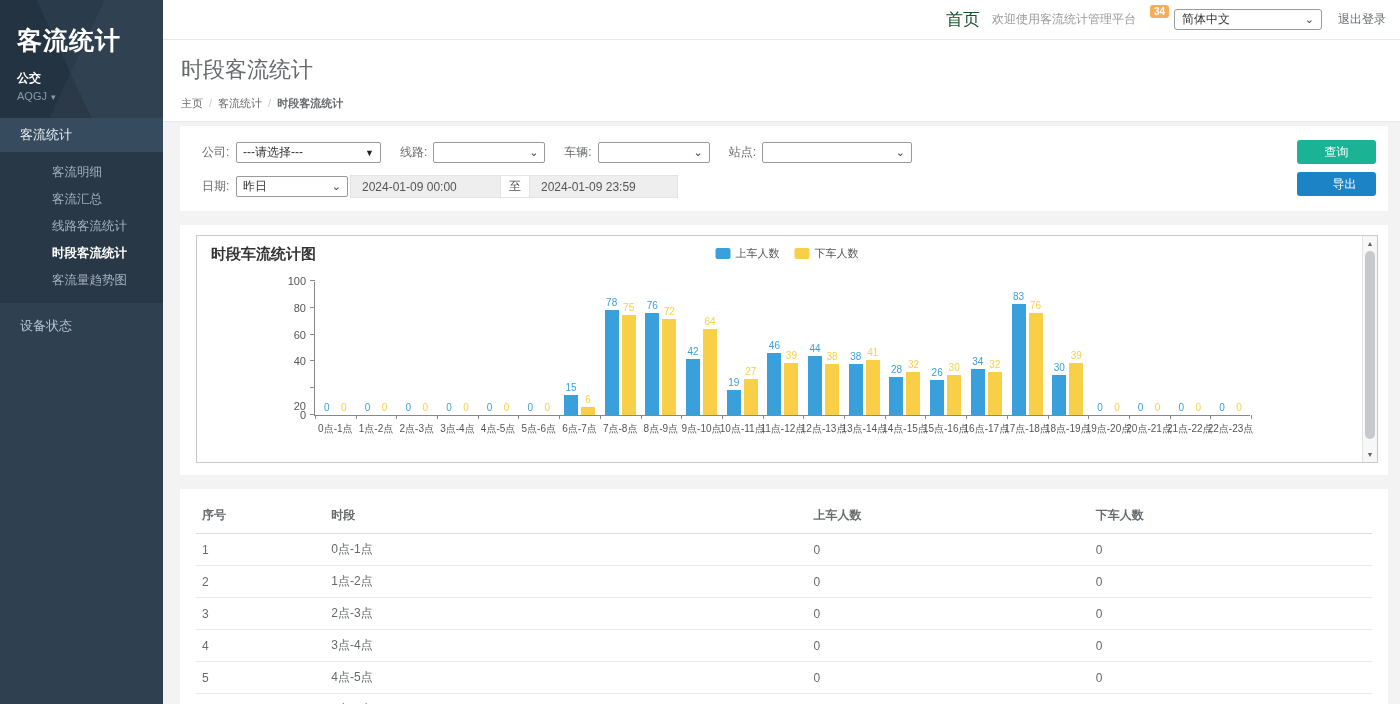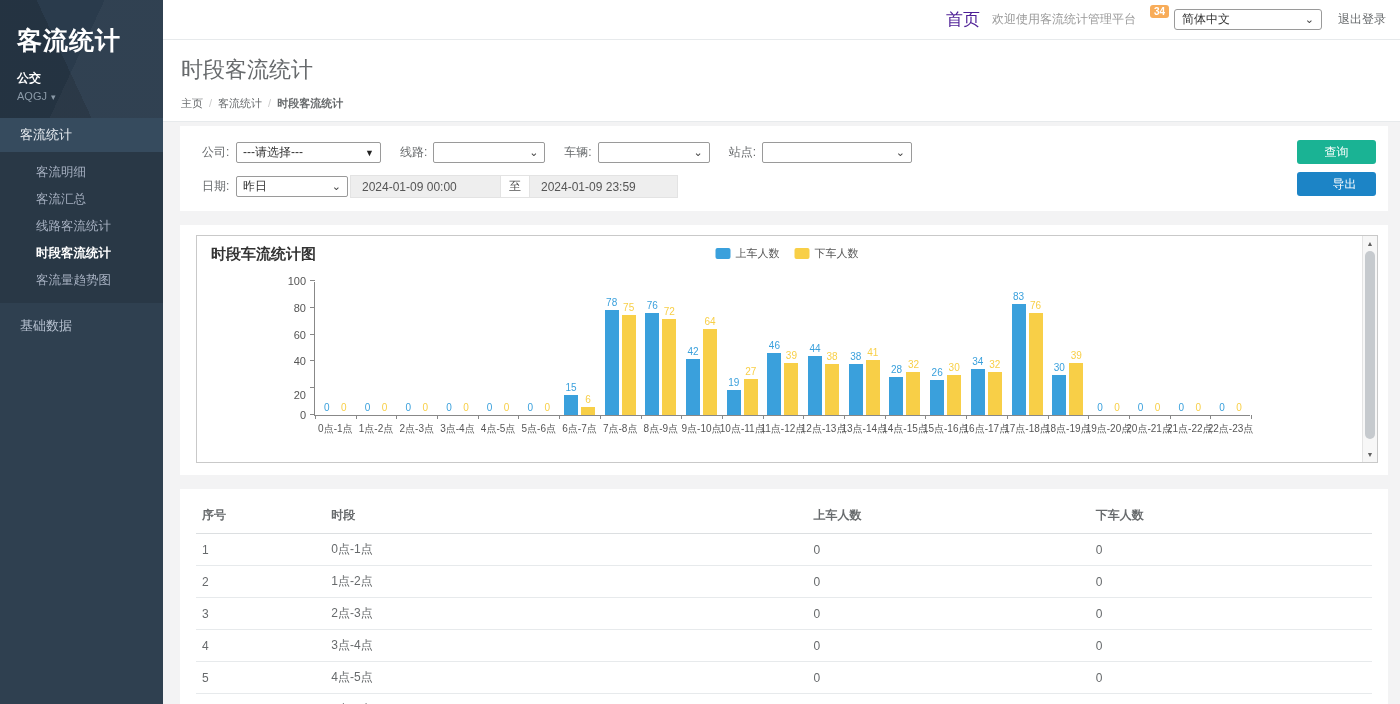--- a/index.html
+++ b/index.html
@@ -12,30 +12,30 @@
   .brand { height:118px; padding:24px 0 0 17px; background-color:#2a3b4c;
     background-image:linear-gradient(115deg, transparent 0 48%, rgba(255,255,255,0.03) 48% 100%),
                      linear-gradient(245deg, transparent 0 58%, rgba(0,0,0,0.14) 58% 100%); }
   .brand-title { font-size:25px; font-weight:bold; color:#ffffff; letter-spacing:1px; }
   .brand-org { margin-top:13px; font-size:12px; font-weight:bold; color:#ffffff; }
   .brand-code { margin-top:3px; font-size:11px; color:#8b9aa8; cursor:pointer; }
   .brand-code .caret { margin-left:4px; font-size:9px; }
   .nav-item { padding:8px 0 8px 20px; font-size:13px; color:#b9c3d2; cursor:pointer; }
   .nav-item.expanded { background:#364b5e; color:#e8ecf1; }
   .nav-item.spaced { margin-top:4px; padding-top:10px; padding-bottom:10px; }
-  .nav-sub { background:#293846; padding:7px 0 9px 0; }
+  .nav-sub { background:#293846; padding:7px 0 9px 16px; }
   .nav-sub-item { padding:5px 0 5px 36px; font-size:12.5px; color:#a7b1c2; cursor:pointer; }
   .nav-sub-item.active { color:#ffffff; font-weight:bold; }
 
   
   .main { flex:1 1 auto; display:flex; flex-direction:column; height:704px; overflow:hidden; }
 
   .topbar { height:40px; background:#fff; border-bottom:1px solid #e7eaec; display:flex;
     align-items:center; justify-content:flex-end; padding-right:14px; flex:0 0 40px; }
-  .home-link { color:#4c1d95; font-size:17px; margin-right:12px; cursor:pointer; text-decoration:none; }
+  .home-link { color:#14532d; font-size:17px; margin-right:12px; cursor:pointer; text-decoration:none; }
   .welcome { font-size:12px; color:#999; margin-right:14px; }
   .notif-badge { background:#f8ac59; color:#fff; font-size:10px; font-weight:bold; padding:1px 4px;
     border-radius:3px; transform:translateY(-8px); margin-right:5px; }
   .lang-select { width:148px; height:21px; border:1px solid #9a9a9a; border-radius:3px; background:#fff;
     display:flex; align-items:center; justify-content:space-between; padding:0 7px; font-size:12px;
     color:#333; margin-right:16px; cursor:pointer; }
   .lang-select .chev { font-size:11px; color:#444; }
   .logout { font-size:12px; color:#676a6c; cursor:pointer; }
 
   .page-heading { background:#fff; height:82px; padding:15px 0 0 18px; border-bottom:1px solid #e7eaec; flex:0 0 82px; }
@@ -119,21 +119,21 @@
     </div>
     <nav id="side-nav">
         <div class="nav-item expanded">客流统计</div>
         <div class="nav-sub">
           <div class="nav-sub-item">客流明细</div>
           <div class="nav-sub-item">客流汇总</div>
           <div class="nav-sub-item">线路客流统计</div>
           <div class="nav-sub-item active">时段客流统计</div>
           <div class="nav-sub-item">客流量趋势图</div>
         </div>
-        <div class="nav-item spaced">基础数据</div>
+        <div class="nav-item spaced">设备状态</div>
       </nav>
   </aside>
 
   <div class="main">
 
     <header class="topbar">
       <a class="home-link">首页</a>
       <span class="welcome">欢迎使用客流统计管理平台</span>
       <span class="notif-badge">34</span>
       <div class="lang-select">
@@ -199,21 +199,21 @@
               </div>
               <div class="legend-item">
                 <div class="swatch" style="background: rgb(248, 207, 71);"></div>
                 <div style="display: inline;">下车人数</div>
               </div>
             </div>
           <div class="plot-wrap">
             <div class="plot" id="plot">
                 <div class="ylabel" style="bottom: -6px;">0</div>
                 <div class="ytick" style="bottom: 0px;"></div>
-                <div class="ylabel" style="bottom: 14px;">20</div>
+                <div class="ylabel" style="bottom: 3px;">20</div>
                 <div class="ytick" style="bottom: 26.8px;"></div>
                 <div class="ylabel" style="bottom: 47.6px;">40</div>
                 <div class="ytick" style="bottom: 53.6px;"></div>
                 <div class="ylabel" style="bottom: 74.4px;">60</div>
                 <div class="ytick" style="bottom: 80.4px;"></div>
                 <div class="ylabel" style="bottom: 101.2px;">80</div>
                 <div class="ytick" style="bottom: 107.2px;"></div>
                 <div class="ylabel" style="bottom: 128px;">100</div>
                 <div class="ytick" style="bottom: 134px;"></div>
                 <div class="groups">

